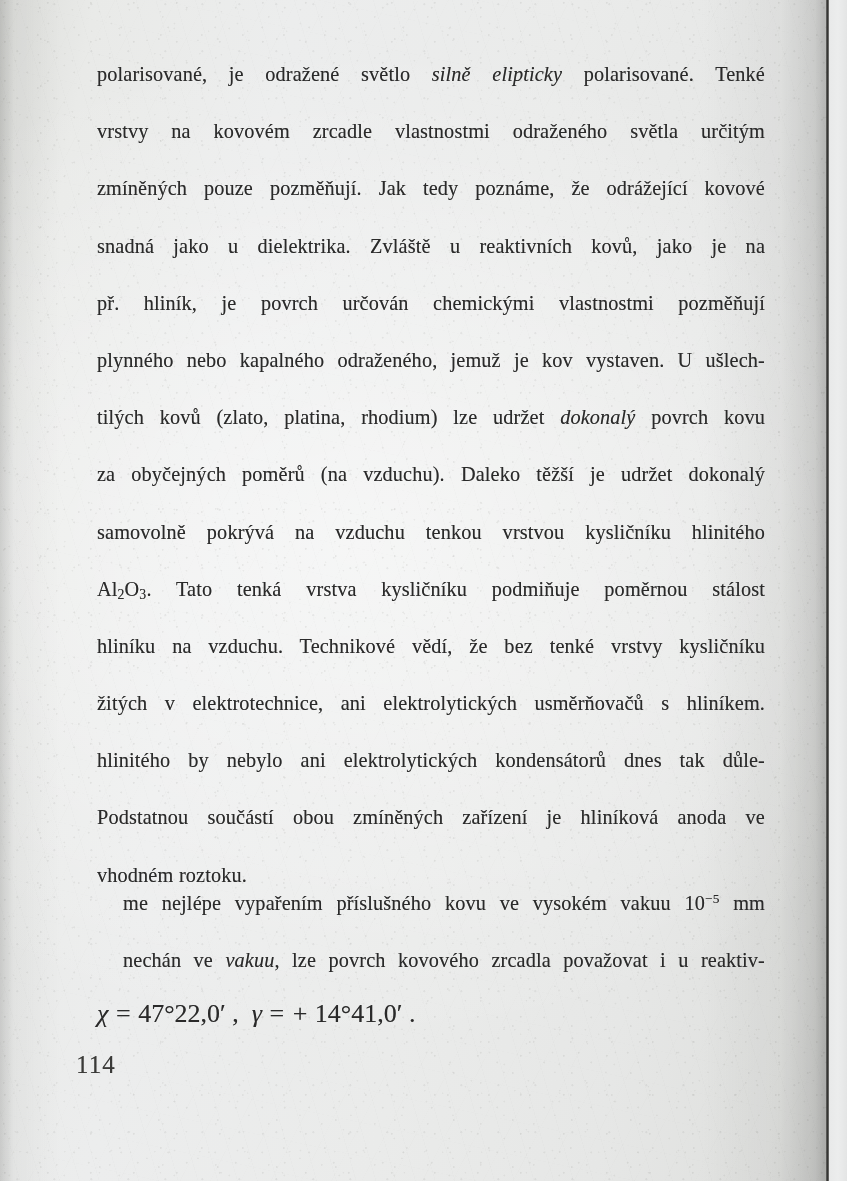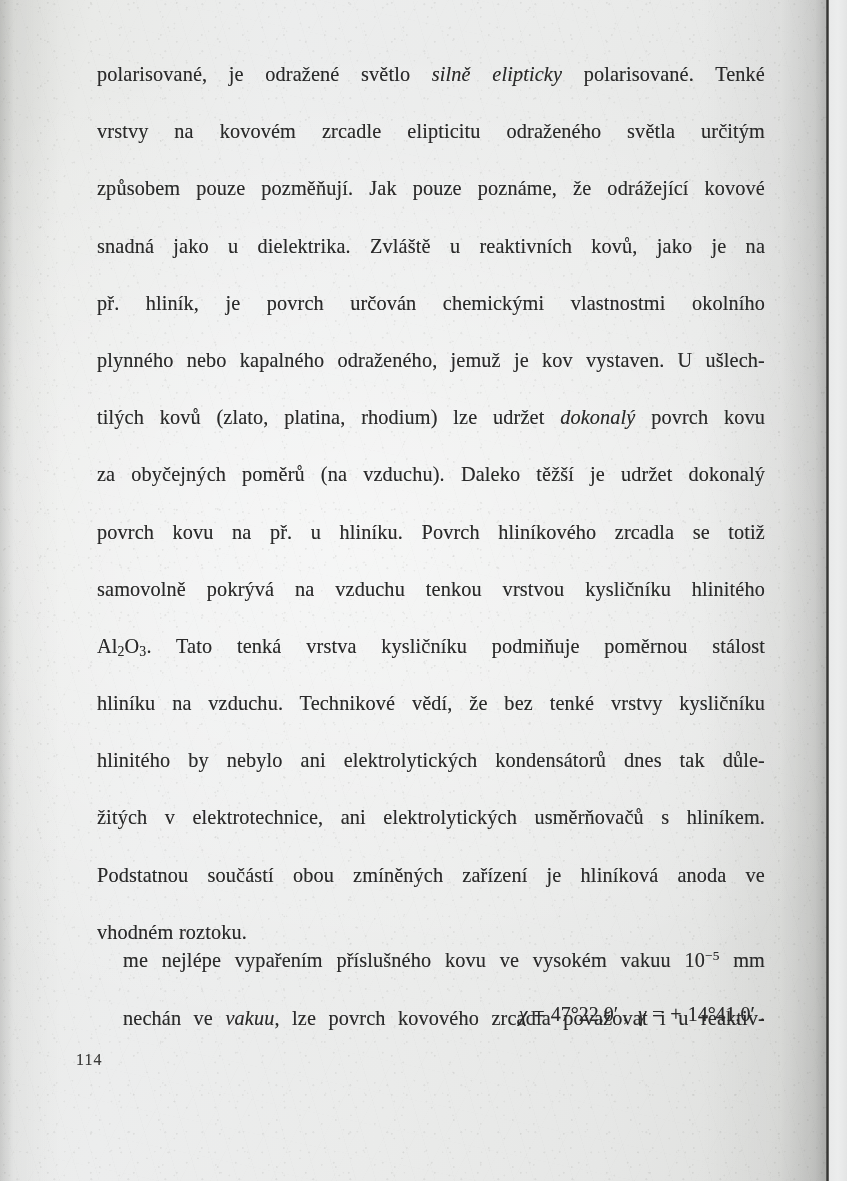--- a/index.html
+++ b/index.html
@@ -127,32 +127,32 @@
 
   i, .it { font-style: italic; }
   sub { font-size: 0.68em; line-height: 0; vertical-align: -0.24em; }
   sup { font-size: 0.66em; line-height: 0; vertical-align: 0.52em; }
 
   #formula {
     position: absolute;
     left: 97px;
     top: 1000px;
     width: 668px;
-    text-align: right;
-    font-size: 20px;
+    text-align: left;
+    font-size: 26px;
     line-height: 28.6px;
   }
   #formula .math { font-style: italic; }
   #formula .op { font-style: normal; padding: 0 1px; }
 
   #folio {
     position: absolute;
     left: 76px;
     top: 1051px;
-    font-size: 16px;
+    font-size: 25px;
     letter-spacing: 1.1px;
     color: #3a3a38;
   }
 
   
   #textblock, #formula, #folio {
     text-shadow: 0 0 0.55px rgba(40,40,38,0.42);
   }
 </style>
 </head>
@@ -160,33 +160,32 @@
 
 <div id="page">
 
   <div id="grain"></div>
   <div id="fibers"></div>
   <div id="curve"></div>
 
   <div id="textblock">
     <p class="para" id="para-1">
         <span class="j">polarisované, je odražené světlo <i>silně elipticky</i> polarisované. Tenké</span>
-        <span class="j">vrstvy na kovovém zrcadle elipticitu odraženého světla určitým</span>
-        <span class="j">způsobem pouze pozměňují. Jak pouze poznáme, že odrážející kovové</span>
+        <span class="j">vrstvy na kovovém zrcadle vlastnostmi odraženého světla určitým</span>
+        <span class="j">zmíněných pouze pozměňují. Jak tedy poznáme, že odrážející kovové</span>
         <span class="j">snadná jako u dielektrika. Zvláště u reaktivních kovů, jako je na</span>
-        <span class="j">př. hliník, je povrch určován chemickými vlastnostmi okolního</span>
+        <span class="j">př. hliník, je povrch určován chemickými vlastnostmi pozměňují</span>
         <span class="j">plynného nebo kapalného odraženého, jemuž je kov vystaven. U ušlech-</span>
         <span class="j">tilých kovů (zlato, platina, rhodium) lze udržet <i>dokonalý</i> povrch kovu</span>
         <span class="j">za obyčejných poměrů (na vzduchu). Daleko těžší je udržet dokonalý</span>
-        <span class="j">povrch kovu na př. u hliníku. Povrch hliníkového zrcadla se totiž</span>
         <span class="j">samovolně pokrývá na vzduchu tenkou vrstvou kysličníku hlinitého</span>
         <span class="j">Al<sub>2</sub>O<sub>3</sub>. Tato tenká vrstva kysličníku podmiňuje poměrnou stálost</span>
         <span class="j">hliníku na vzduchu. Technikové vědí, že bez tenké vrstvy kysličníku</span>
+        <span class="j">žitých v elektrotechnice, ani elektrolytických usměrňovačů s hliníkem.</span>
         <span class="j">hlinitého by nebylo ani elektrolytických kondensátorů dnes tak důle-</span>
-        <span class="j">žitých v elektrotechnice, ani elektrolytických usměrňovačů s hliníkem.</span>
         <span class="j">Podstatnou součástí obou zmíněných zařízení je hliníková anoda ve</span>
         <span class="j last">vhodném roztoku.</span>
       </p>
     <p class="para indent" id="para-2">
         <span class="j">me nejlépe vypařením příslušného kovu ve vysokém vakuu 10<sup>−5</sup> mm</span>
         <span class="j">nechán ve <i>vakuu</i>, lze povrch kovového zrcadla považovat i u reaktiv-</span>
       </p>
   </div>
 
   <div id="formula"><span class="math">χ</span> <span class="op">=</span> 47°22,0′ ,&nbsp; <span class="math">γ</span> <span class="op">=</span> <span class="op">+</span> 14°41,0′ .</div>

